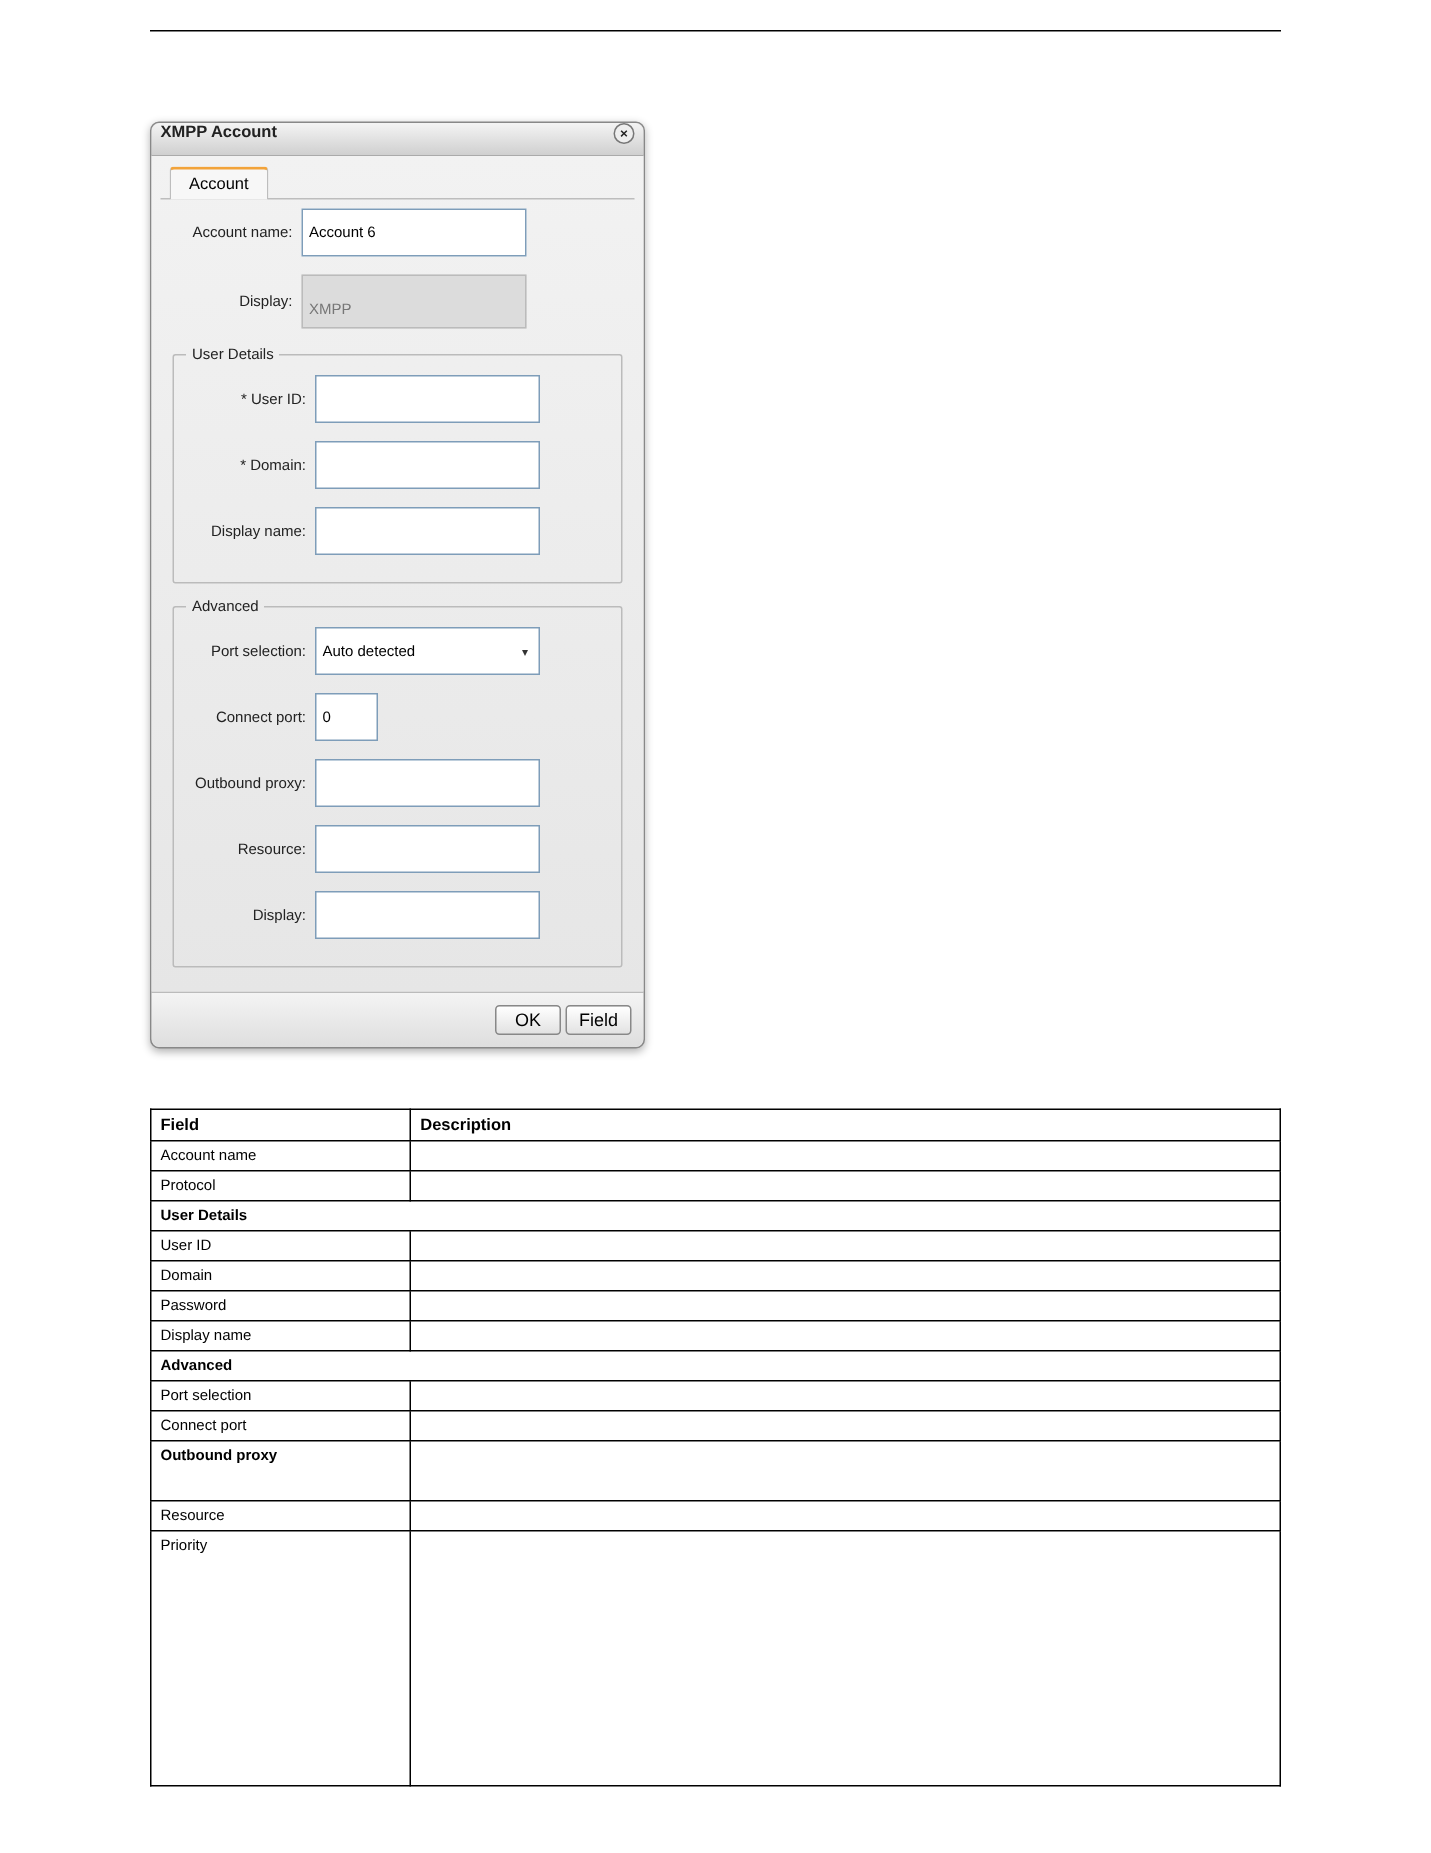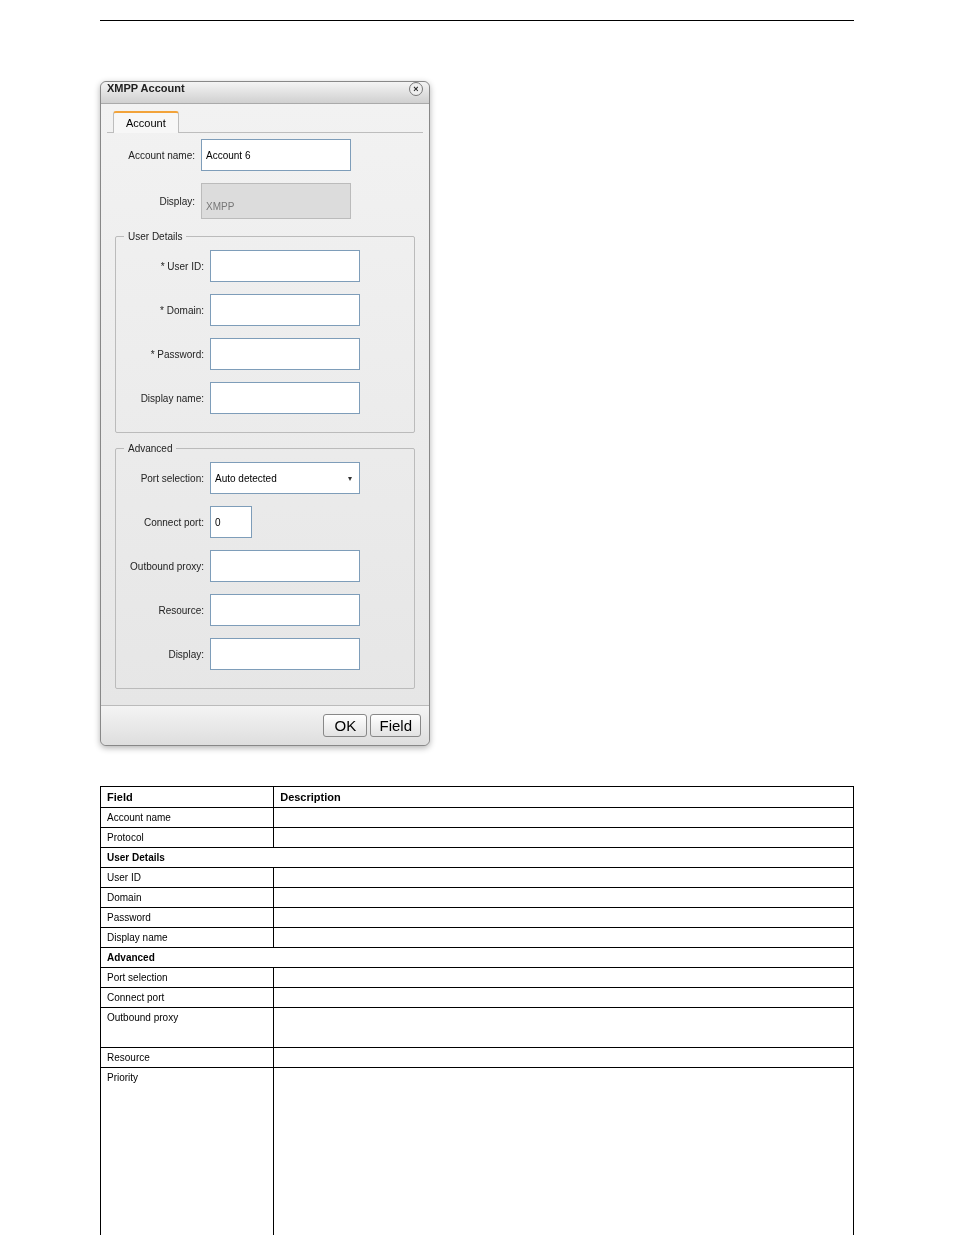--- a/index.html
+++ b/index.html
@@ -123,21 +123,21 @@
     text-align: right;
     background: linear-gradient(#f4f4f4,#dedede);
     border-top: 1px solid #bbb;
     border-bottom-left-radius: 6px;
     border-bottom-right-radius: 6px;
   }
   .btn {
     display: inline-block;
     min-width: 44px;
     padding: 2px 8px;
-    font-size: 15px;
+    font-size: 12px;
     border: 1px solid #888;
     border-radius: 3px;
     background: linear-gradient(#fff, #e2e2e2);
     cursor: pointer;
   }
 
   
   .tbl {
     width: 100%;
     border-collapse: collapse;
@@ -192,24 +192,20 @@
           <legend>User Details</legend>
           <div class="row">
             <label>* User ID:</label>
             <input type="text" value="" style="">
           </div>
           <div class="row">
             <label>* Domain:</label>
             <input type="text" value="" style="">
           </div>
           <div class="row">
-            <label>* Password:</label>
-            <input type="text" value="" style="">
-          </div>
-          <div class="row">
             <label>Display name:</label>
             <input type="text" value="" style="">
           </div>
         </fieldset>
 
         <fieldset class="group">
           <legend>Advanced</legend>
           <div class="row">
             <label>Port selection:</label>
             <div class="select-wrap">
@@ -286,21 +282,21 @@
         </tr>
         <tr>
           <td>Port selection</td>
           <td></td>
         </tr>
         <tr>
           <td>Connect port</td>
           <td></td>
         </tr>
         <tr>
-          <td style="height: 40px;">Outbound proxy</td>
+          <td style="height: 40px; font-weight: bold;">Outbound proxy</td>
           <td style="height: 40px;"></td>
         </tr>
         <tr>
           <td>Resource</td>
           <td></td>
         </tr>
         <tr>
           <td style="height: 170px;">Priority</td>
           <td style="height: 170px;"></td>
         </tr>

